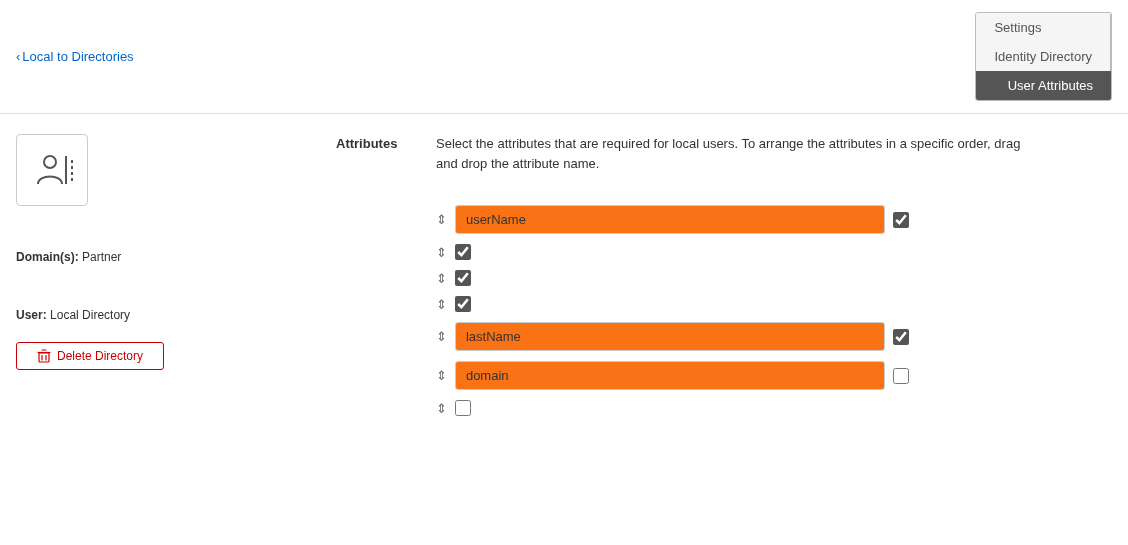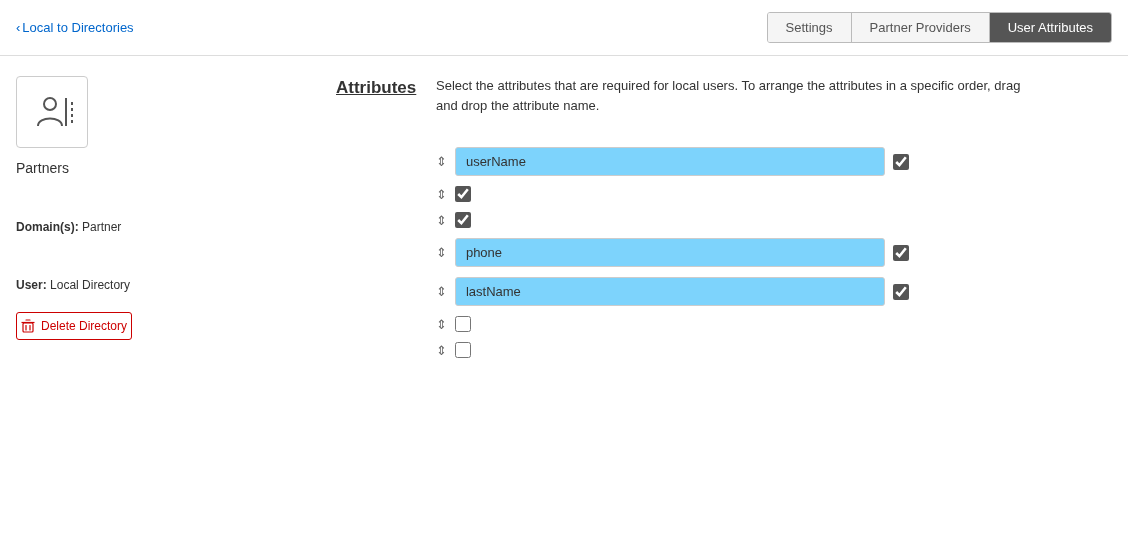--- a/index.html
+++ b/index.html
@@ -30,20 +30,21 @@
     }
     .chevron-left {
       font-size: 13px;
       color: #0066cc;
     }
     .tab-group {
       display: flex;
       border: 1px solid #bbb;
       border-radius: 3px;
       overflow: hidden;
+      flex-direction: column;
     }
     .tab {
       padding: 7px 18px;
       font-size: 13px;
       cursor: pointer;
       background: #f5f5f5;
       color: #555;
       border-right: 1px solid #bbb;
       user-select: none;
     }
@@ -94,44 +95,43 @@
       font-size: 12px;
       margin-bottom: 3px;
       color: #333;
       margin-top: 44px;
     }
     .delete-btn {
       display: flex;
       align-items: center;
       gap: 6px;
       margin-top: 20px;
-      padding: 6px 4px;
+      padding: 6px 20px;
       border: 1px solid #cc0000;
       color: #cc0000;
       background: #fff;
       border-radius: 3px;
       cursor: pointer;
       font-size: 12px;
     }
 
     
     .content {
       flex: 1;
       display: flex;
       gap: 0;
       padding-left: 120px;
     }
     .attributes-label {
       width: 100px;
       flex-shrink: 0;
       font-weight: bold;
-      font-size: 17px;
+      font-size: 13px;
       padding-top: 2px;
       color: #333;
-      text-decoration: underline;
     }
     .attributes-panel {
       flex: 1;
     }
     .attributes-desc {
       font-size: 13px;
       color: #333;
       margin-bottom: 32px;
       line-height: 1.5;
       max-width: 600px;
@@ -143,21 +143,21 @@
       align-items: center;
       gap: 8px;
       margin-bottom: 10px;
     }
     .attr-input {
       flex: 1;
       max-width: 430px;
       padding: 6px 10px;
       border: 1px solid #ccc;
       border-radius: 3px;
-      background: #7dd3fc;
+      background: #f97316;
       font-size: 13px;
       color: #333;
       outline: none;
     }
     .attr-checkbox {
       width: 16px;
       height: 16px;
       cursor: pointer;
       accent-color: #555;
     }
@@ -184,39 +184,38 @@
 </head>
 <body>
 
 <div class="header">
   <a class="back-link" href="#">
     <span class="chevron-left">‹</span>
     <span>Local to Directories</span>
   </a>
   <div class="tab-group">
     <div class="tab">Settings</div>
-    <div class="tab">Partner Providers</div>
+    <div class="tab">Identity Directory</div>
     <div class="tab active">User Attributes</div>
   </div>
 </div>
 
 <div class="main">
 
   <div class="sidebar">
     <div class="directory-icon">
       <svg class="dir-svg" viewBox="0 0 48 48" fill="none" xmlns="http://www.w3.org/2000/svg">
 
         <circle cx="22" cy="16" r="6" stroke="#555" stroke-width="2" fill="none"></circle>
         <path d="M10 38 C10 28 34 28 34 38" stroke="#555" stroke-width="2" fill="none"></path>
 
         <line x1="38" y1="10" x2="38" y2="38" stroke="#555" stroke-width="2"></line>
         <line x1="44" y1="14" x2="44" y2="38" stroke="#555" stroke-width="2" stroke-dasharray="3 3"></line>
       </svg>
     </div>
-    <div class="directory-name">Partners</div>
     <div class="meta-row">
       <span class="meta-label">Domain(s):</span>
       <span class="meta-value"> Partner</span>
     </div>
     <div class="meta-row">
       <span class="meta-label">User:</span>
       <span class="meta-value"> Local Directory</span>
     </div>
     <button class="delete-btn">
       <svg class="trash-icon-svg" viewBox="0 0 14 14" fill="none" xmlns="http://www.w3.org/2000/svg">
@@ -244,30 +243,30 @@
           <div class="attr-row">
             <span class="updown">⇕</span>
             <input type="checkbox" class="attr-checkbox" checked="" style="">
           </div>
           <div class="attr-row">
             <span class="updown">⇕</span>
             <input type="checkbox" class="attr-checkbox" checked="" style="">
           </div>
           <div class="attr-row">
             <span class="updown">⇕</span>
-            <input type="text" class="attr-input" readonly="" value="phone" style="">
             <input type="checkbox" class="attr-checkbox" checked="" style="">
           </div>
           <div class="attr-row">
             <span class="updown">⇕</span>
             <input type="text" class="attr-input" readonly="" value="lastName" style="">
             <input type="checkbox" class="attr-checkbox" checked="" style="">
           </div>
           <div class="attr-row">
             <span class="updown">⇕</span>
+            <input type="text" class="attr-input" readonly="" value="domain" style="">
             <input type="checkbox" class="attr-checkbox" style="">
           </div>
           <div class="attr-row">
             <span class="updown">⇕</span>
             <input type="checkbox" class="attr-checkbox" style="">
           </div>
         </div>
     </div>
   </div>
 </div>

